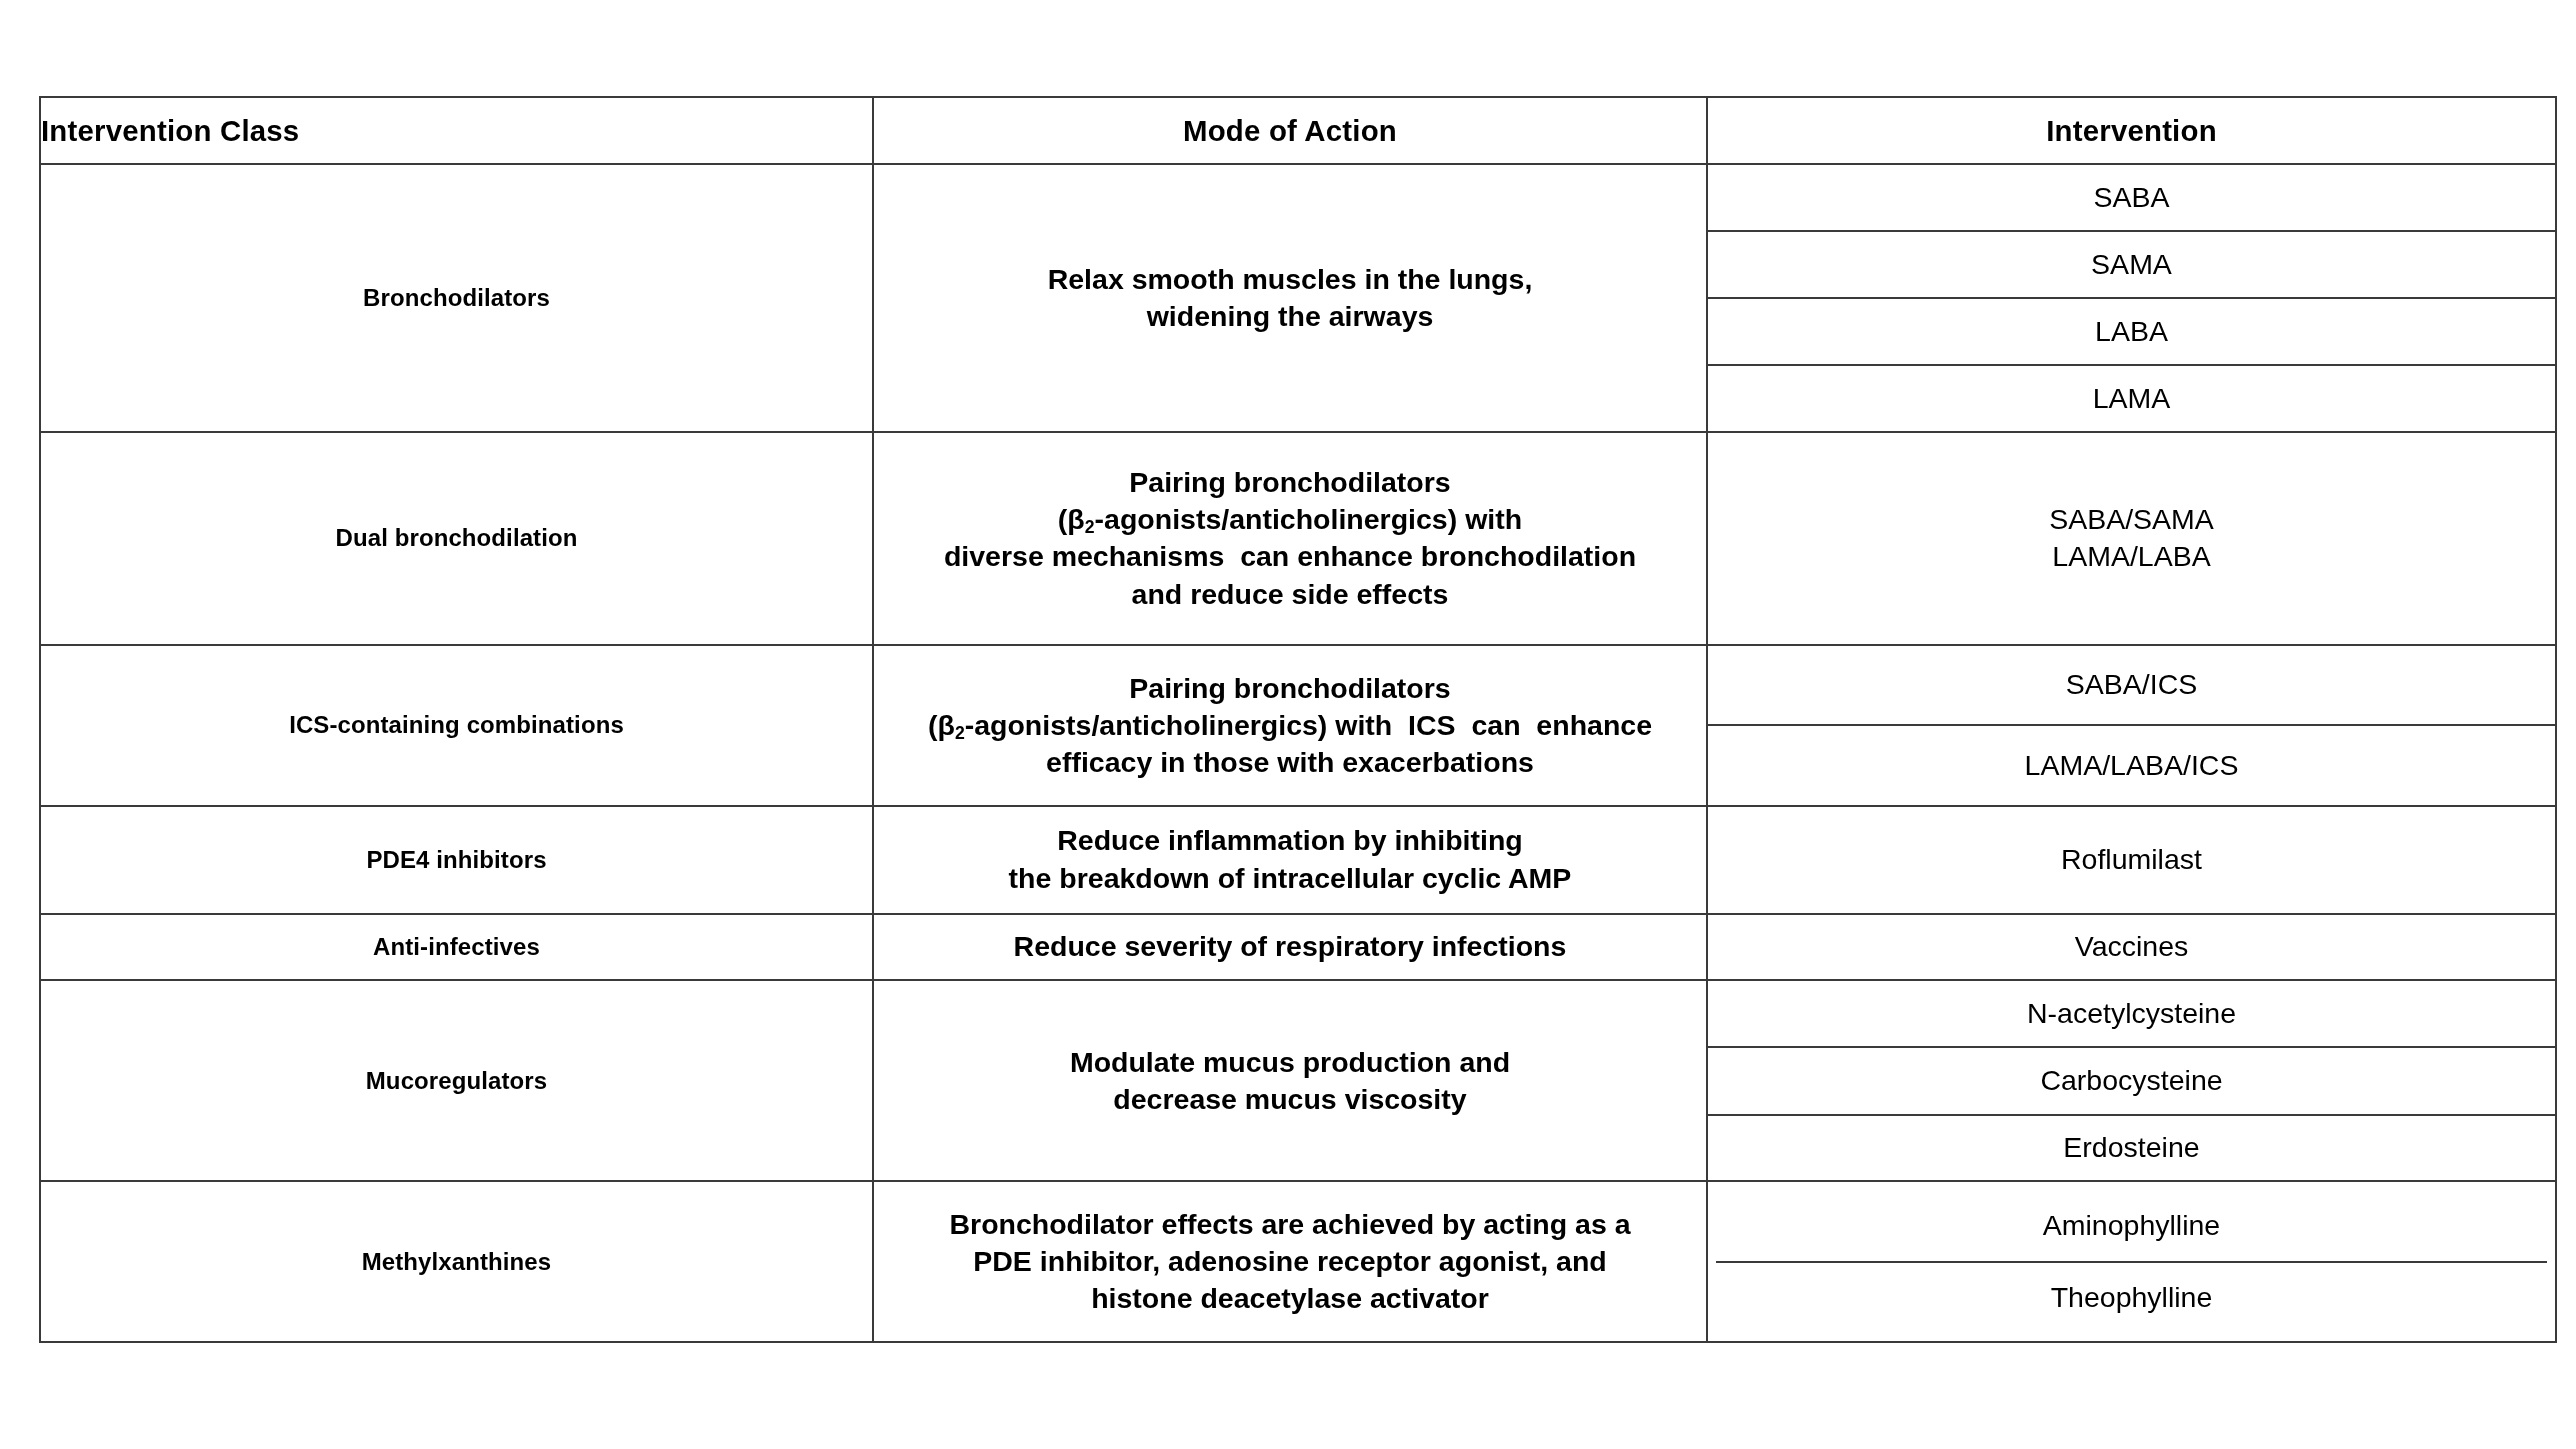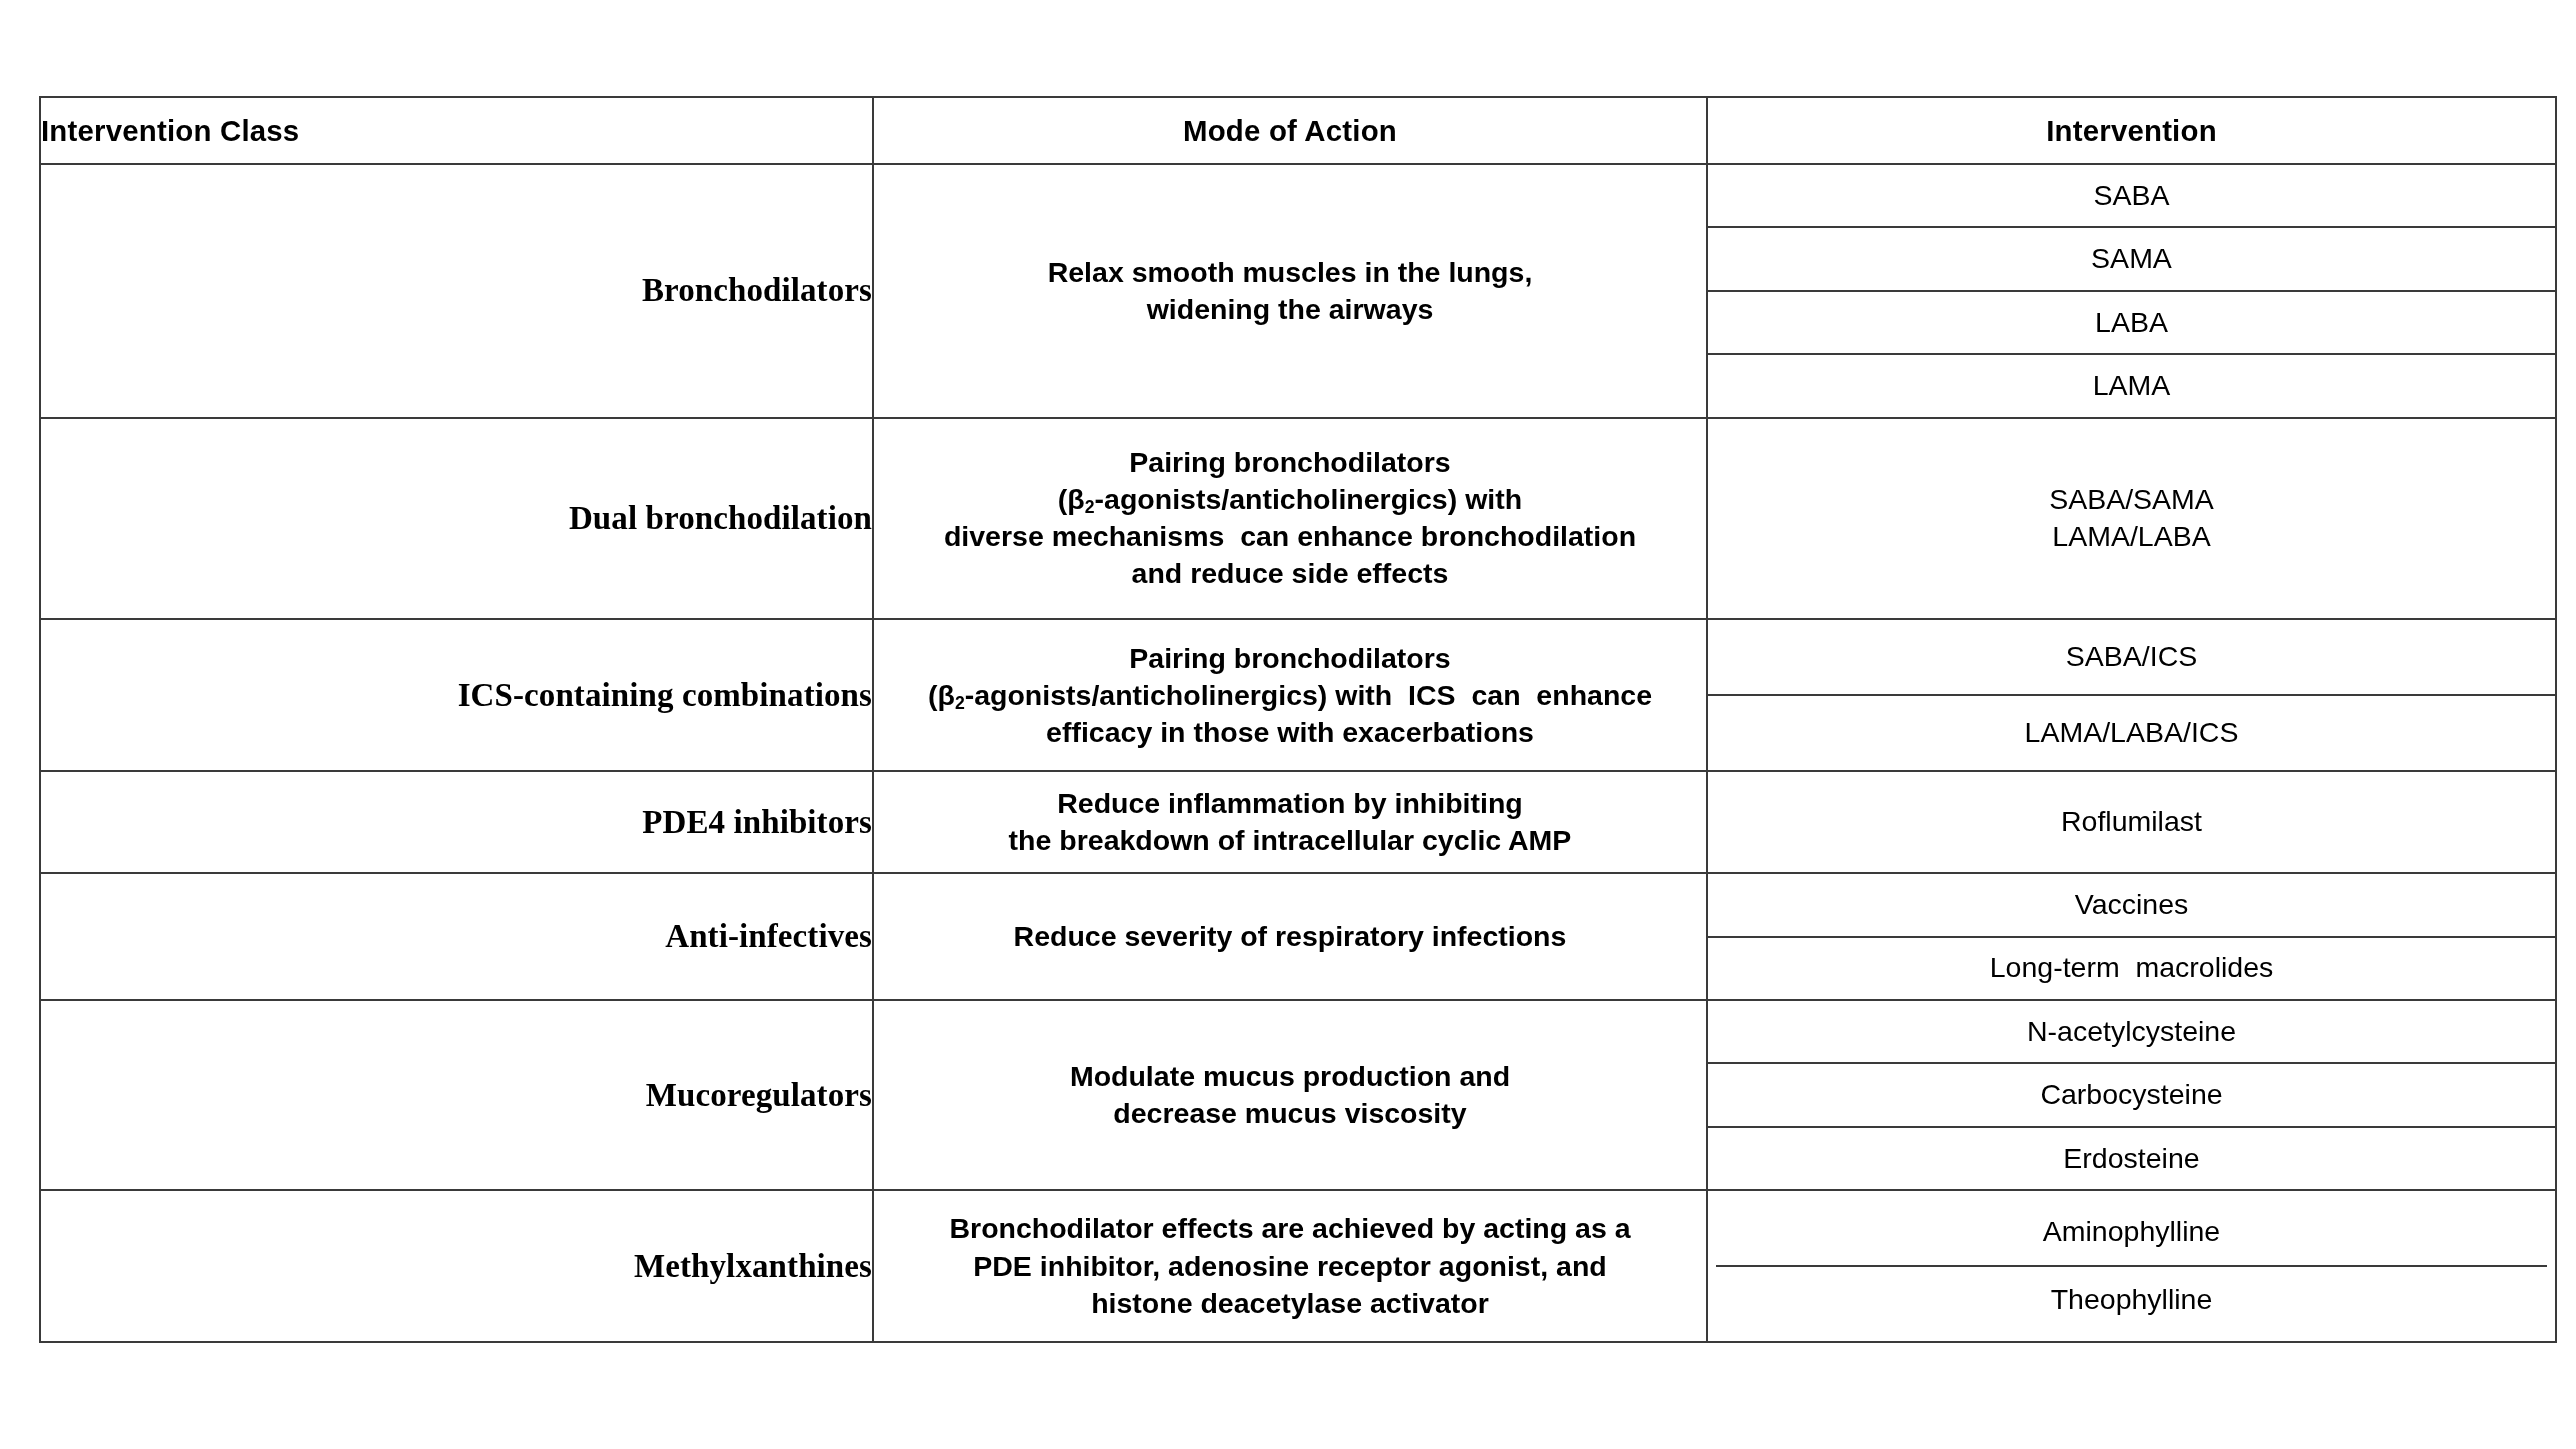--- a/index.html
+++ b/index.html
@@ -54,26 +54,25 @@
   th.hdr-left {
     text-align: left;
     padding-left: 15px;
   }
   th.hdr-center {
     text-align: center;
   }
 
   
   td.klass {
-    font-size: 33px;
+    font-size: 24px;
     font-weight: bold;
-    text-align: right;
+    text-align: center;
     padding-left: 15px;
     letter-spacing: 0.1px;
-    font-family: Liberation Serif, serif;
   }
 
   
   td.moa {
     font-size: 28.5px;
     font-weight: bold;
     text-align: center;
     line-height: 1.30;
     padding: 5.7px 9.5px;
   }
@@ -218,25 +217,20 @@
             <span class="line">Reduce severity of respiratory infections</span>
           </td>
           <td class="interv" style="padding: 0px;">
             <table class="sub">
               <tbody>
                 <tr>
                   <td>
                     <span class="line">Vaccines</span>
                   </td>
                 </tr>
-                <tr>
-                  <td>
-                    <span class="line">Long-term  macrolides</span>
-                  </td>
-                </tr>
               </tbody>
             </table>
           </td>
         </tr>
         <tr>
           <td class="klass">Mucoregulators</td>
           <td class="moa">
             <span class="line">Modulate mucus production and</span>
             <span class="line">decrease mucus viscosity</span>
           </td>

